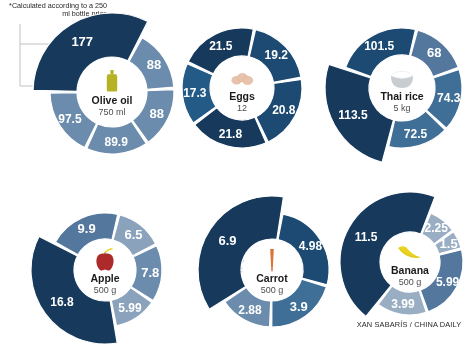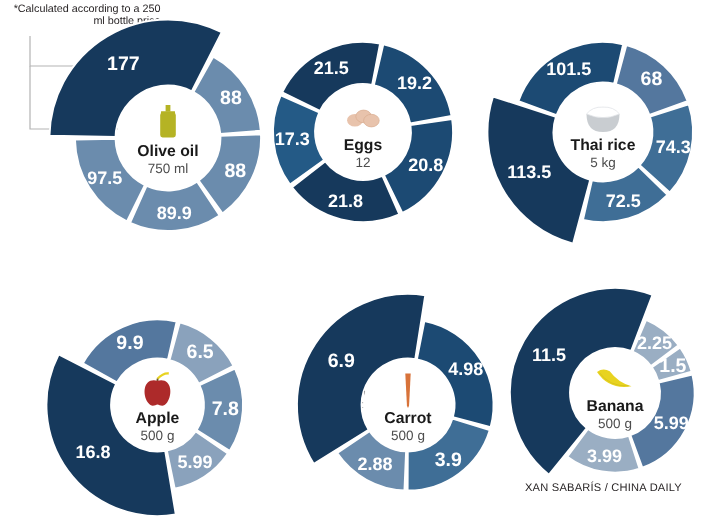--- a/index.html
+++ b/index.html
@@ -15,21 +15,21 @@
   .note {
     position:absolute;
     font-family:"Liberation Sans", sans-serif;
     color:#231f20;
     line-height:1.15;
   }
   #note-olive { left:2px; top:2px; width:105px; font-size:7.2px; text-align:right; }
   #note-carrot { left:172px; top:258px; width:72px; font-size:7.2px; text-align:right; }
   #credit {
     position:absolute; left:350px; top:320px; width:118px;
-    font-size:7.4px; letter-spacing:0.15px; color:#231f20; 
+    font-size:7.4px; letter-spacing:0.15px; color:#231f20; text-align:center;
   }
   svg text { font-family:"Liberation Sans", sans-serif; }
   .val { font-weight:bold; fill:#ffffff; }
   .lbl-name { font-weight:bold; fill:#1a1a1a; }
   .lbl-sub { fill:#4d4d4d; }
 </style>
 </head>
 <body>
 
 <div id="note-olive" class="note">*Calculated according to a 250 ml bottle price</div>

